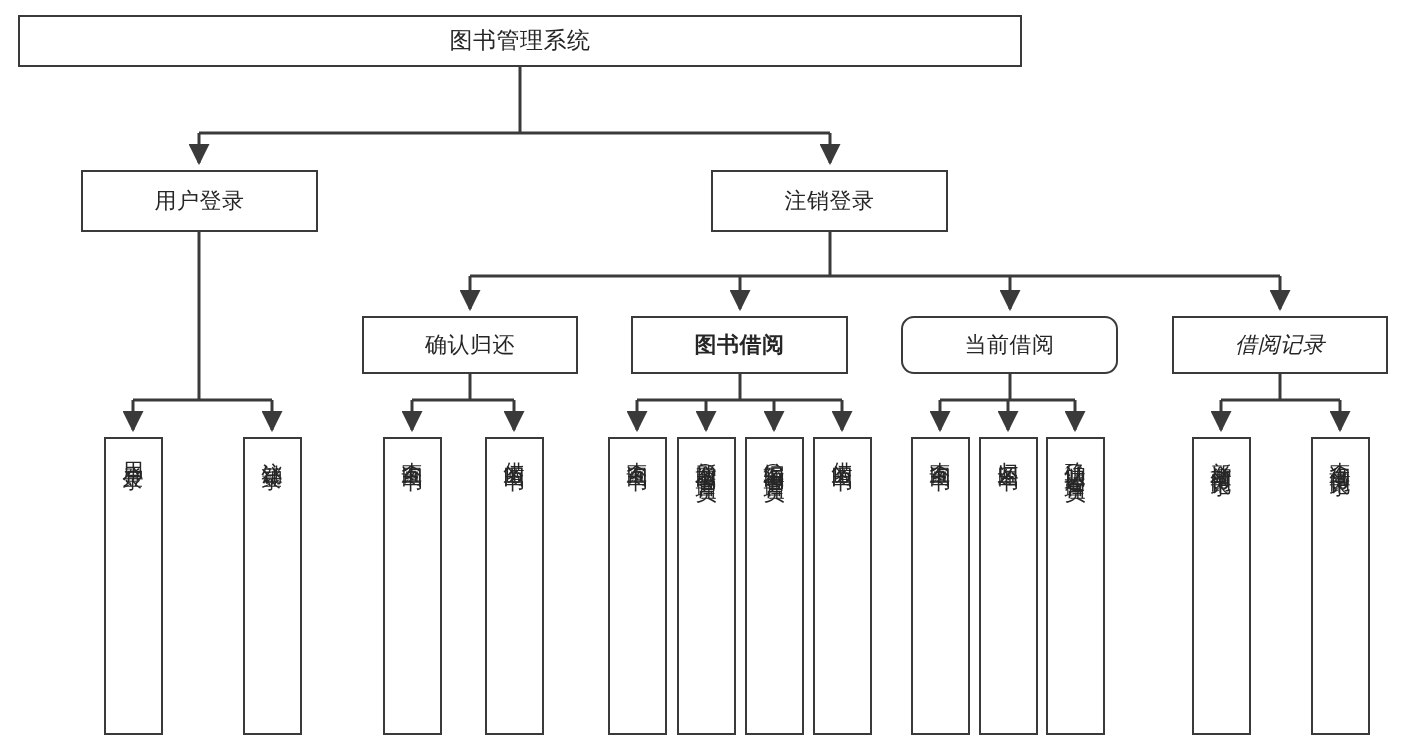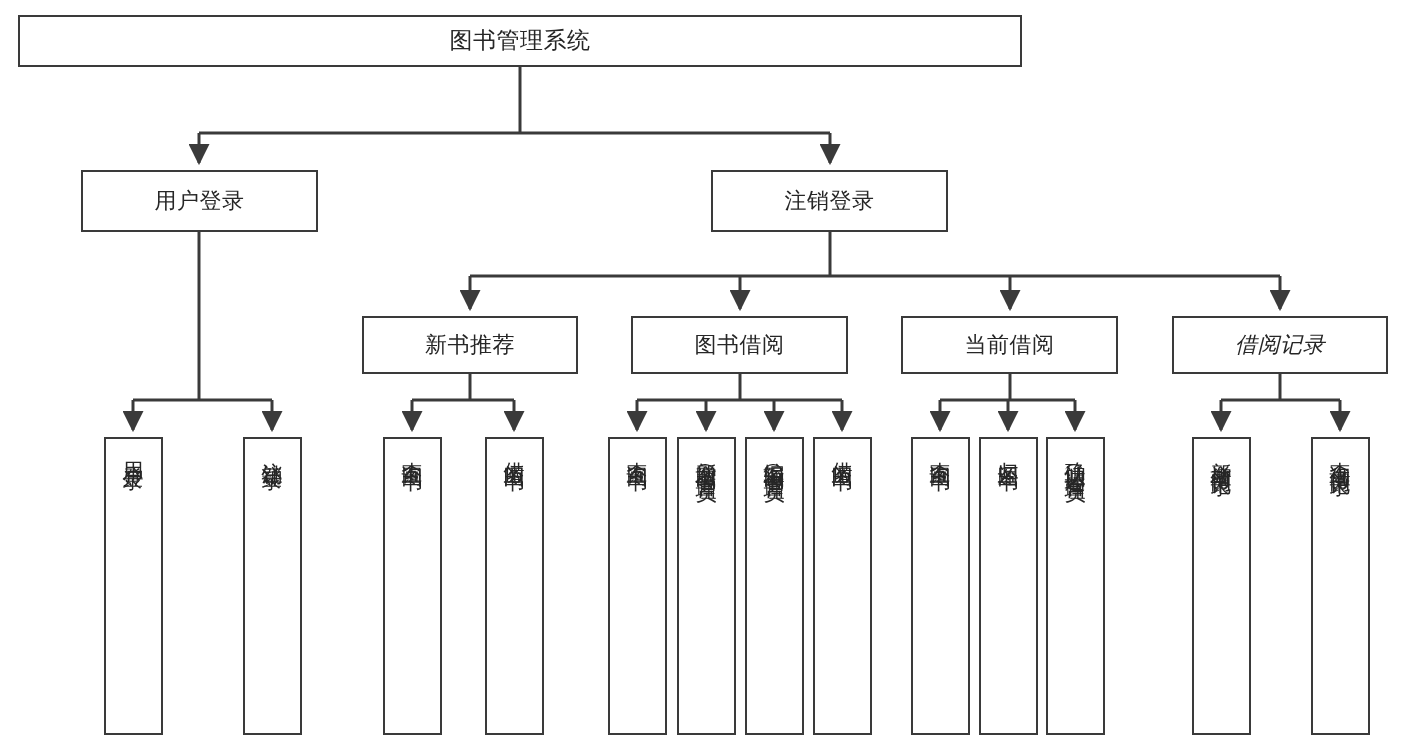--- a/index.html
+++ b/index.html
@@ -132,26 +132,26 @@
   </div>
 
   <div class="node horiz" style="left:81px; top:170px; width:237px; height:62px;">
     <span class="label">用户登录</span>
   </div>
   <div class="node horiz" style="left:711px; top:170px; width:237px; height:62px;">
     <span class="label">注销登录</span>
   </div>
 
   <div class="node horiz" style="left:362px; top:316px; width:216px; height:58px;">
-    <span class="label">新书推荐</span>
-  </div>
-  <div class="node horiz" style="left:631px; top:316px; width:217px; height:58px;">
+    <span class="label">确认归还</span>
+  </div>
+  <div class="node horiz" style="left:631px; top:316px; width:217px; height:58px;font-weight:bold;">
     <span class="label">图书借阅</span>
   </div>
-  <div class="node horiz" style="left:901px; top:316px; width:217px; height:58px;">
+  <div class="node horiz" style="left:901px; top:316px; width:217px; height:58px;border-radius:13px;">
     <span class="label">当前借阅</span>
   </div>
   <div class="node horiz" style="left:1172px; top:316px; width:216px; height:58px;font-style:italic;">
     <span class="label">借阅记录</span>
   </div>
 
   <div class="node vert" style="left:104px; top:437px; width:59px; height:298px;">
     <span class="label">用户登录</span>
   </div>
   <div class="node vert" style="left:243px; top:437px; width:59px; height:298px;">

